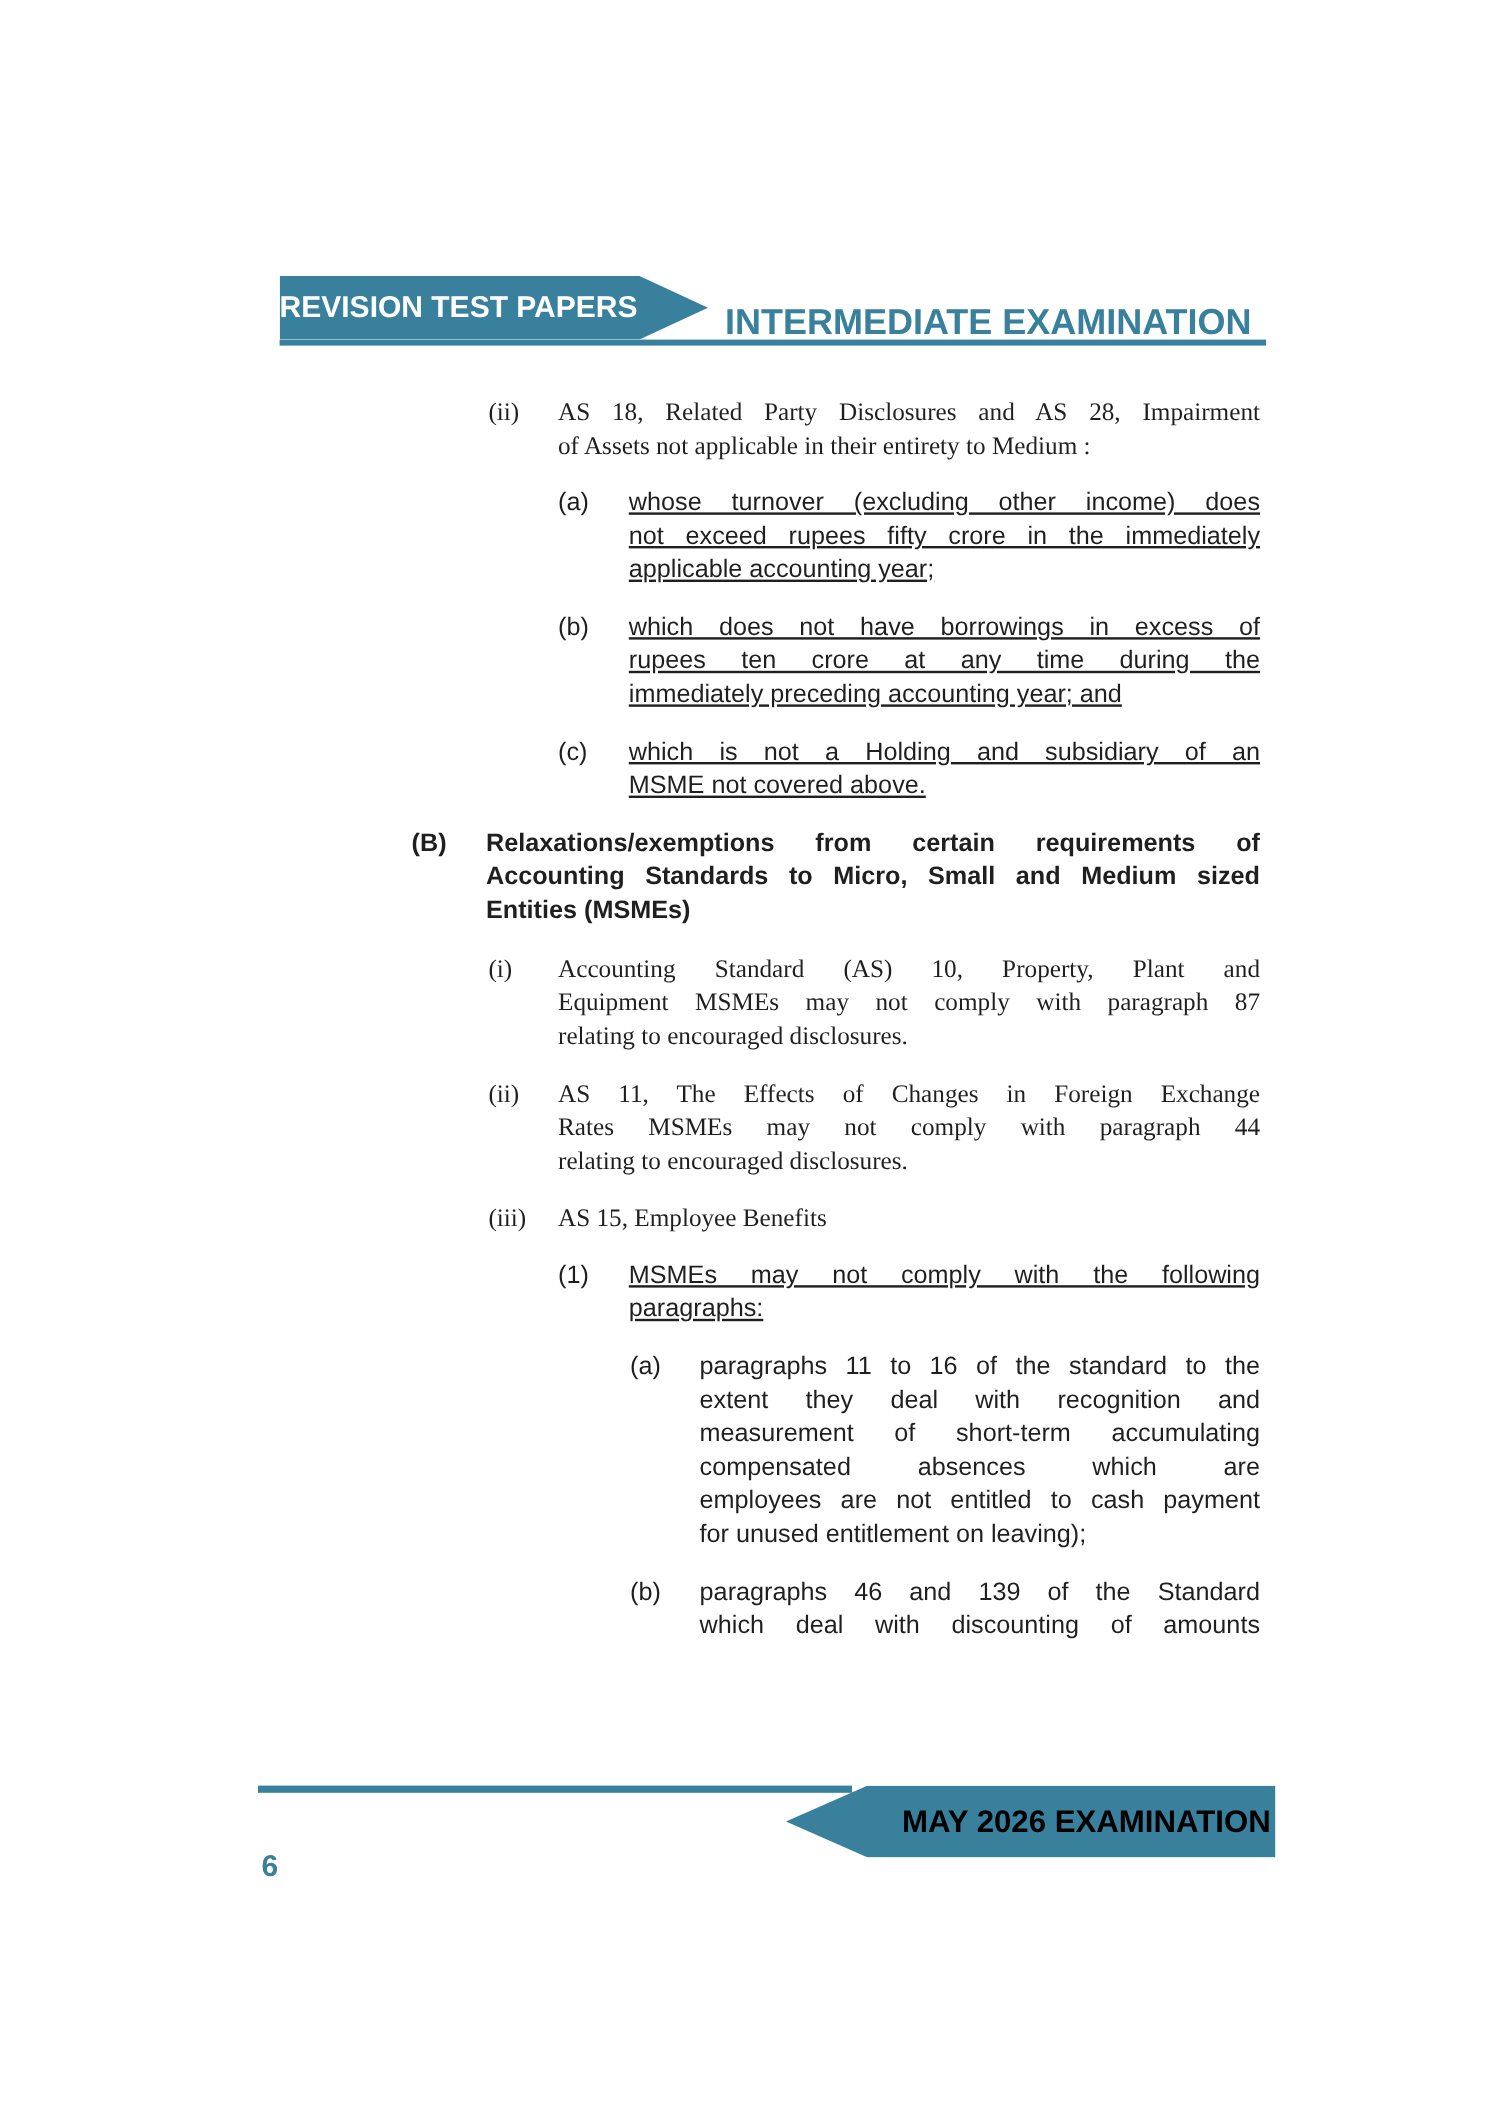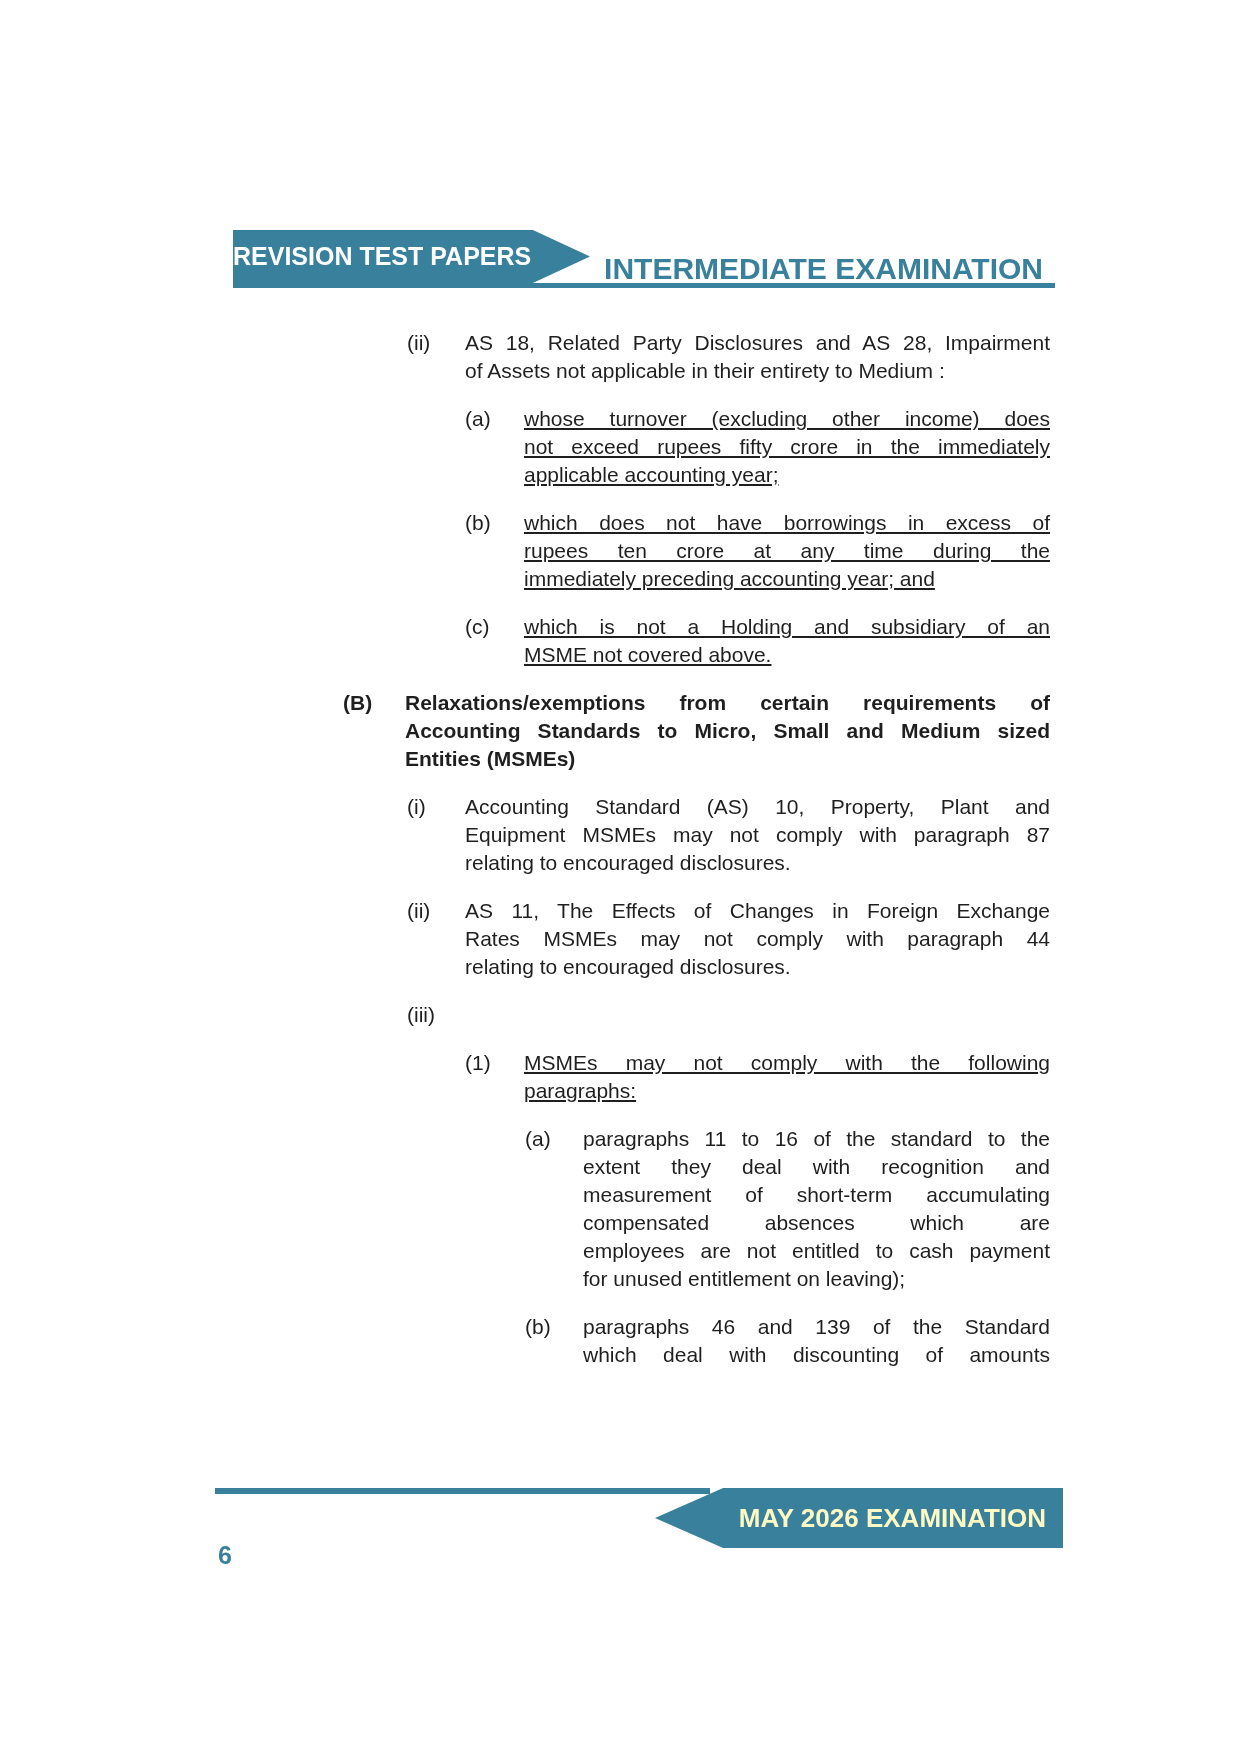--- a/index.html
+++ b/index.html
@@ -28,21 +28,21 @@
   .body-col { position:absolute; left:0; top:329px; width:1241px; }
   .row {
     display:flex; margin-bottom:20px; color:#1f1f1f;
     font-size:21px; line-height:28px; box-sizing:border-box; width:1241px;
   }
   .row .marker { flex:0 0 auto; }
   .row .content { flex:0 0 auto; }
   .lvl1 { padding-left:343px; }
   .lvl1 .marker { width:62px; }
   .lvl1 .content { width:645px; }
-  .lvl2 { padding-left:407px; }
+  .lvl2 { padding-left:407px;font-family:Liberation Serif, serif; }
   .lvl2 .marker { width:58px; }
   .lvl2 .content { width:585px; }
   .lvl3 { padding-left:465px; }
   .lvl3 .marker { width:59px; }
   .lvl3 .content { width:526px;text-decoration:underline; }
   .lvl4 { padding-left:525px; }
   .lvl4 .marker { width:58px; }
   .lvl4 .content { width:467px; }
   .bold { font-weight:bold; }
   .jline { text-align:justify; text-align-last:justify; }
@@ -50,22 +50,22 @@
   .jline.last.jl { text-align-last:justify; }
   
   .footer-rule {
     position:absolute; left:215px; top:1488px; width:495px; height:6px;
     background:var(--accent);
   }
   .footer-banner {
     position:absolute; left:655px; top:1488px; width:408px; height:60px;
     background:var(--accent);
     clip-path:polygon(0 50%, 16.7% 0, 100% 0, 100% 100%, 16.7% 100%);
-    color:#fef9c3; font-weight:bold; font-size:26px; line-height:60px;
-    text-align:right; padding-right:17px; box-sizing:border-box; white-space:nowrap;
+    color:#000000; font-weight:bold; font-size:26px; line-height:60px;
+    text-align:right; padding-right:4px; box-sizing:border-box; white-space:nowrap;
   }
   .page-number {
     position:absolute; left:218px; top:1541px;
     color:var(--accent); font-weight:bold; font-size:25px; line-height:28px;
   }
 </style>
 </head>
 <body>
 
 <div class="doc">
@@ -134,20 +134,23 @@
       <div class="marker">(ii)</div>
       <div class="content">
           <div class="jline">AS 11, The Effects of Changes in Foreign Exchange</div>
           <div class="jline">Rates MSMEs may not comply with paragraph 44</div>
           <div class="jline last">relating to encouraged disclosures.</div>
         </div>
     </div>
 
     <div class="row lvl2">
       <div class="marker">(iii)</div>
+      <div class="content">
+          <div class="jline last">AS 15, Employee Benefits</div>
+        </div>
     </div>
 
     <div class="row lvl3">
       <div class="marker">(1)</div>
       <div class="content">
           <div class="jline">MSMEs may not comply with the following</div>
           <div class="jline last">paragraphs:</div>
         </div>
     </div>
 

